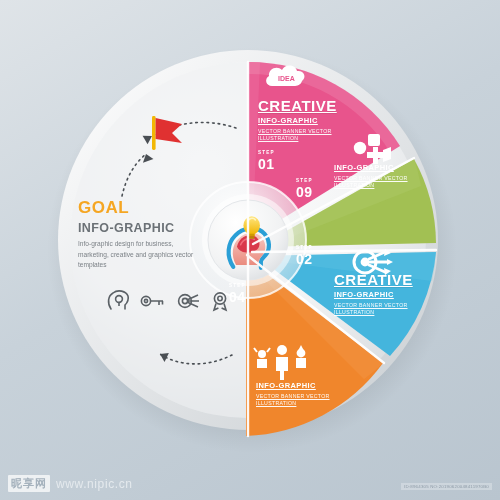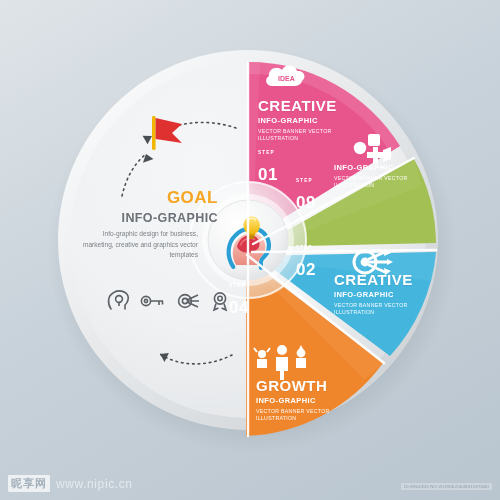--- a/index.html
+++ b/index.html
@@ -6,33 +6,33 @@
   body{
     width:500px;height:500px;overflow:hidden;
     font-family:"Liberation Sans", sans-serif;
     background:linear-gradient(150deg,#dfe4e8 0%,#c8d2da 45%,#b9c5cf 100%);
     position:relative;
   }
   #stage{position:absolute;inset:0;}
   svg#art{position:absolute;left:0;top:0;width:500px;height:500px;}
 
   
-  .lbl{position:absolute;color:#fff;line-height:1;pointer-events:none;}
+  .lbl{position:absolute;color:#fff;line-height:1;pointer-events:none;text-decoration:underline;}
   .wedge-title{
     font-weight:bold;letter-spacing:.5px;font-size:15px;
     text-shadow:0 1px 1px rgba(0,0,0,.08);
   }
   .wedge-sub1{font-weight:bold;font-size:7.5px;letter-spacing:.4px;margin-top:4px;}
   .wedge-sub2{font-size:5.2px;letter-spacing:.3px;margin-top:3px;line-height:1.5;opacity:.95;}
   .step-wrap{position:absolute;color:#fff;line-height:1;}
   .step-word{font-size:4.6px;font-weight:bold;letter-spacing:1.2px;}
-  .step-num{font-size:17px;font-weight:bold;letter-spacing:.5px;margin-top:10px;}
+  .step-num{font-size:14px;font-weight:bold;letter-spacing:.5px;margin-top:1px;}
 
   
-  #goal-block{position:absolute;left:78px;top:188px;width:140px;text-align:right;}
+  #goal-block{position:absolute;left:78px;top:198px;width:140px;}
   #goal-title{color:#f5a623;font-size:17px;font-weight:bold;letter-spacing:.5px;}
   #goal-sub{color:#6b7176;font-size:12.5px;font-weight:bold;letter-spacing:.4px;margin-top:3px;}
   #goal-body{color:#7c8287;font-size:6.6px;line-height:1.62;margin-top:4px;max-width:120px;}
 
   
   #wm{position:absolute;left:8px;bottom:8px;display:flex;align-items:center;gap:6px;opacity:.72;}
   #wm-cn{
     background:#fff;color:#9aa8b4;font-size:11px;font-weight:bold;
     padding:1px 3px;letter-spacing:1px;border-radius:1px;
   }
@@ -267,21 +267,20 @@
     <div class="wedge-title">CREATIVE</div>
     <div class="wedge-sub1">INFO-GRAPHIC</div>
     <div class="wedge-sub2">VECTOR BANNER VECTOR ILLUSTRATION</div>
   </div>
   <div class="step-wrap" style="left:296px;top:246px;">
     <div class="step-word">STEP</div>
     <div class="step-num">02</div>
   </div>
 
   <div class="lbl" style="left:256px;top:378px;width:82px;">
-    <div class="wedge-title">GROWTH</div>
     <div class="wedge-sub1">INFO-GRAPHIC</div>
     <div class="wedge-sub2">VECTOR BANNER VECTOR ILLUSTRATION</div>
   </div>
   <div class="step-wrap" style="left:229px;top:284px;">
     <div class="step-word">STEP</div>
     <div class="step-num">04</div>
   </div>
 
   <div id="wm">
     <span id="wm-cn">昵享网</span>

